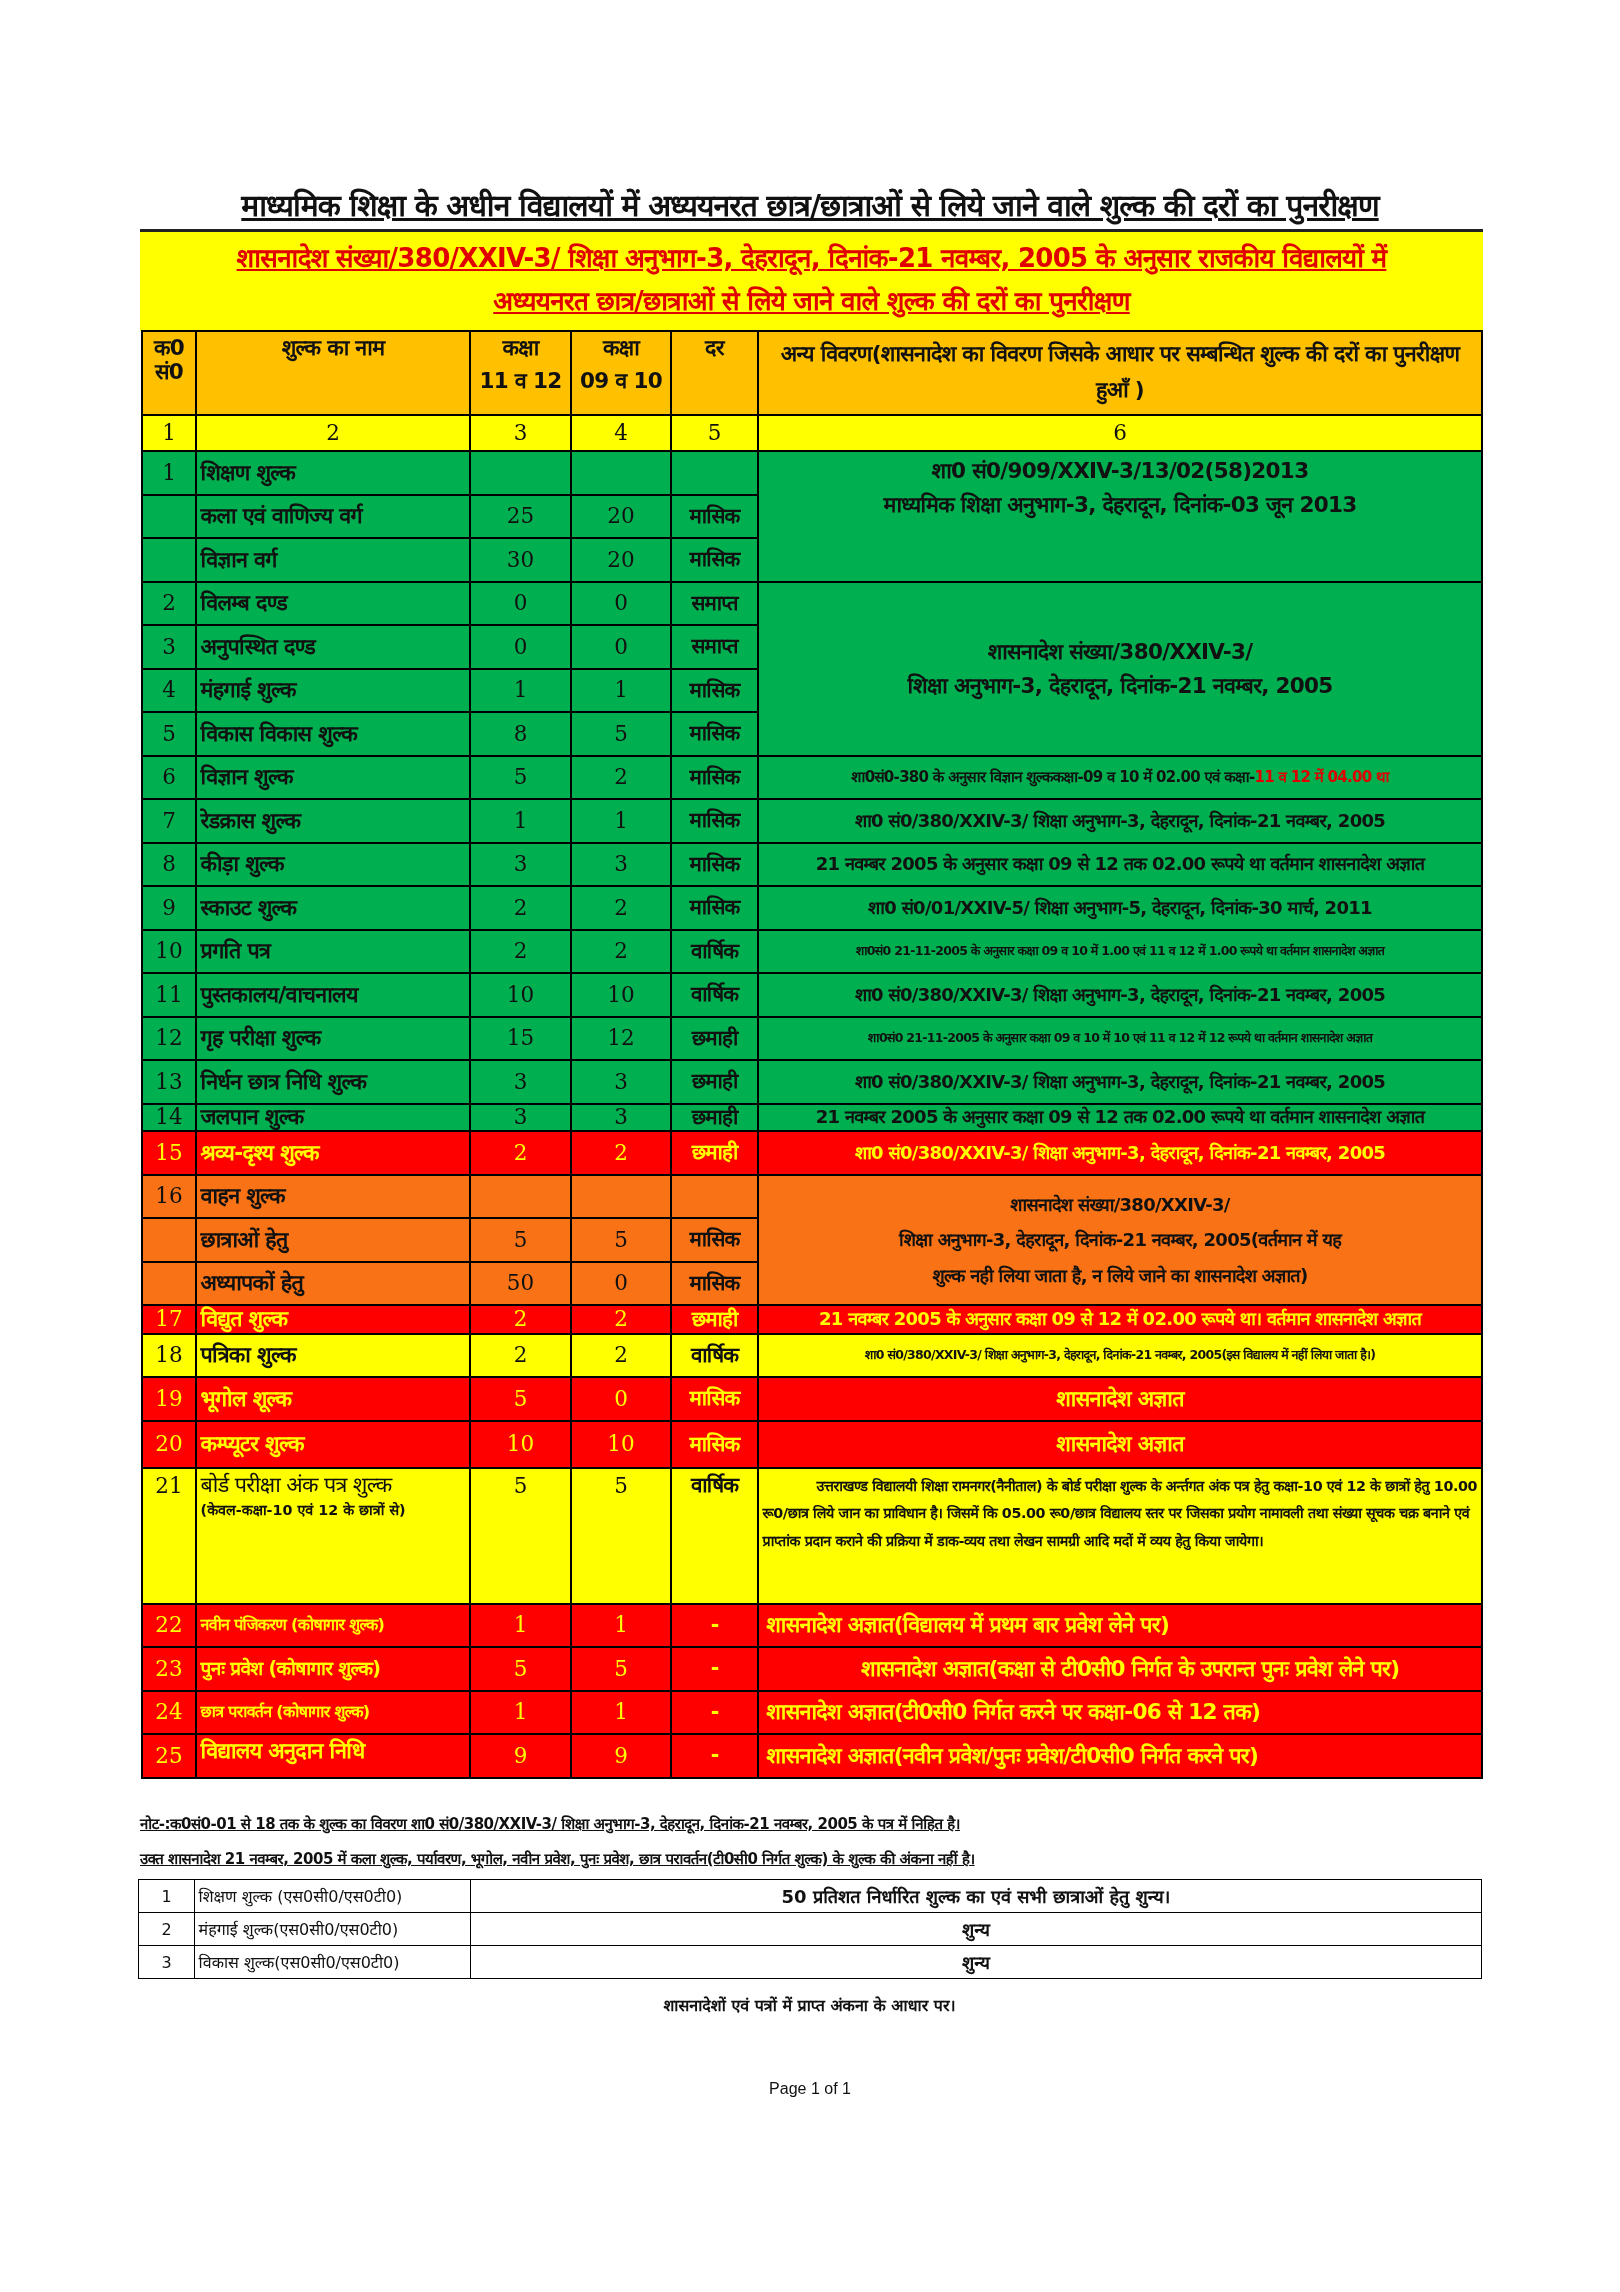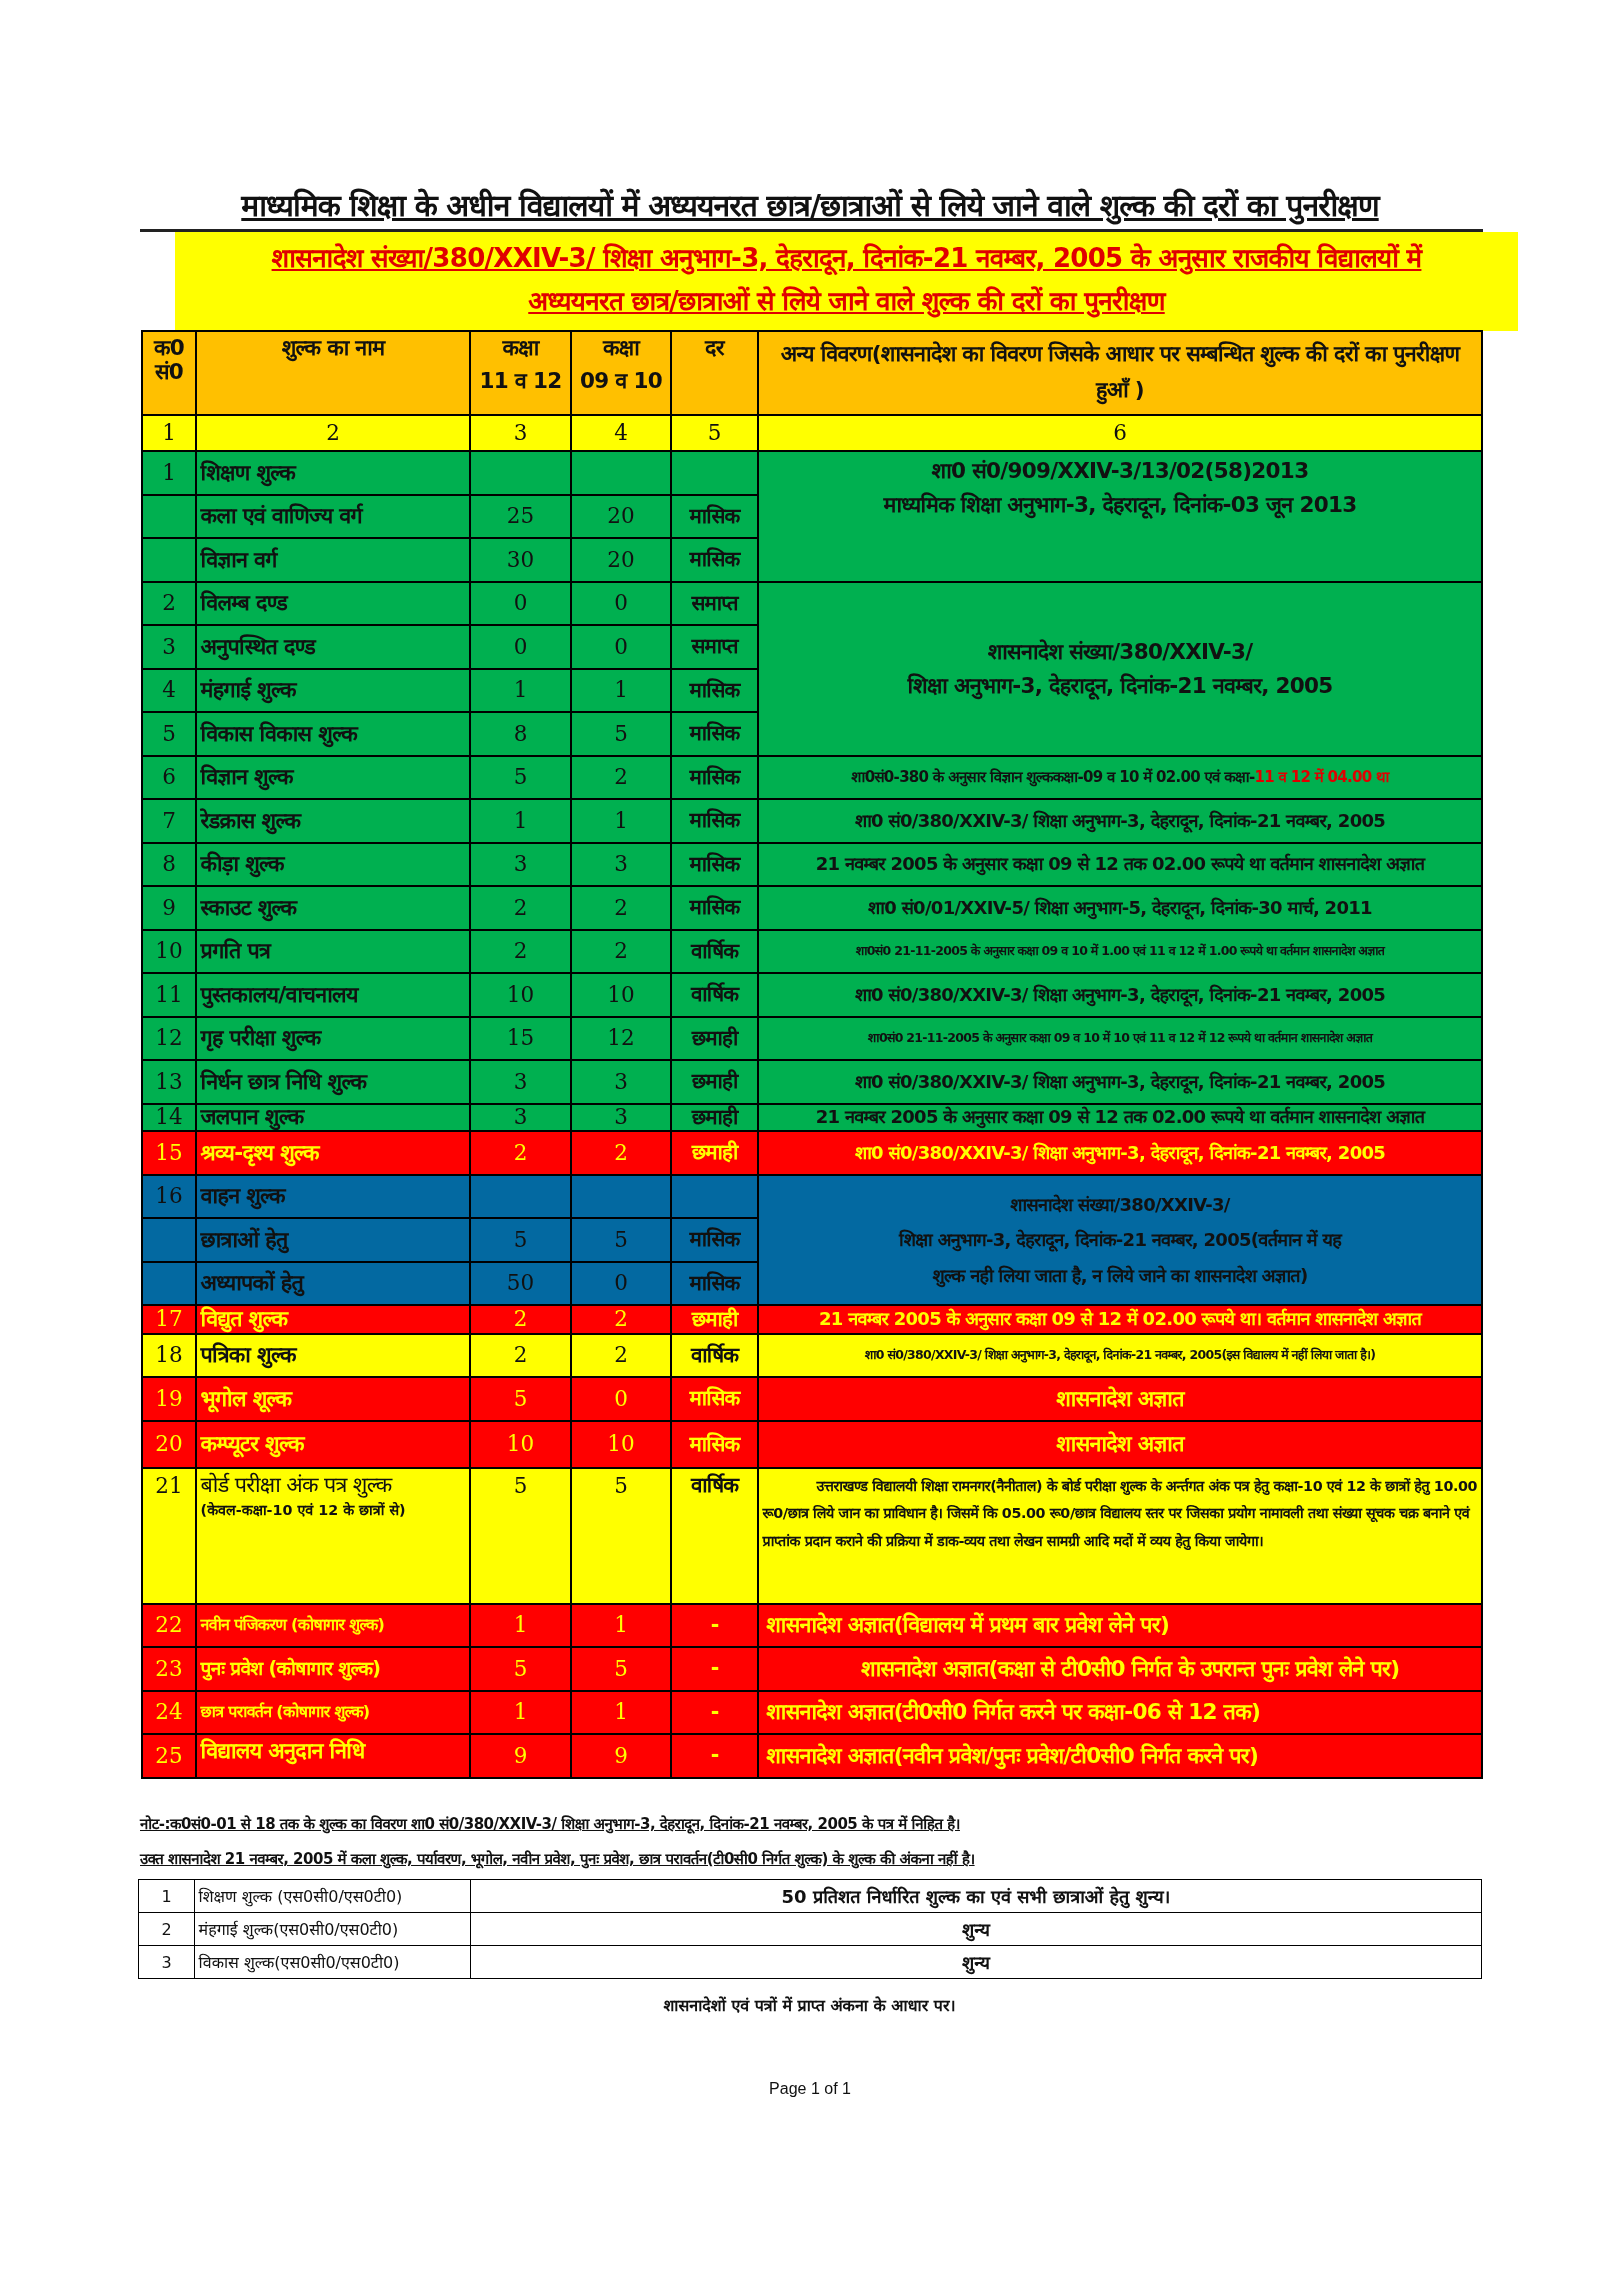--- a/index.html
+++ b/index.html
@@ -8,41 +8,41 @@
     font-family: "DejaVu Sans", sans-serif; color: #111;
   }
   .title {
     position: absolute; left: 134px; top: 184px; width: 1352px; text-align: center;
     font-size: 30px; font-weight: bold; text-decoration: underline; letter-spacing: -0.9px;
     white-space: nowrap; color: #111;
   }
   .title-rule { position: absolute; left: 140px; top: 229px; width: 1343px; height: 2.7px; background: #222; }
   .band {
     position: absolute; left: 140px; top: 232px; width: 1343px; height: 99px; background: #ffff00;
-    text-align: center; color: #e00000; font-size: 26px; font-weight: bold; margin-left: 35px;
+    text-align: center; color: #e00000; font-size: 26px; font-weight: bold;
   }
   .band .l1 { position: absolute; left: 0; right: 0; top: 7.2px; text-decoration: underline; white-space: nowrap; letter-spacing: -0.7px; }
   .band .l2 { position: absolute; left: 0; right: 0; top: 50px; text-decoration: underline; white-space: nowrap; letter-spacing: -0.7px; }
 
   table.main {
     position: absolute; left: 141px; top: 330px; width: 1340px; border-collapse: collapse; table-layout: fixed;
   }
   table.main td {
     border: 2.7px solid #000; padding: 0 3.6px; vertical-align: middle; overflow: hidden;
     font-size: 21.5px; line-height: 1.15;
   }
   table.main td.num, table.main td.val { text-align: center; font-family: "DejaVu Serif", serif; }
   table.main td.rate { text-align: center; font-weight: bold; font-size: 20.6px; letter-spacing: -0.9px; white-space: nowrap; padding: 0; }
   table.main td.name { font-weight: bold; font-size: 21.5px; white-space: nowrap; letter-spacing: -0.7px; }
   table.main td.desc { text-align: center; font-weight: bold; white-space: nowrap; letter-spacing: -0.7px; }
   .hdr td { background: #ffc000; font-weight: bold; vertical-align: top !important; text-align: center; font-size: 20.6px; padding-top: 3.6px !important; letter-spacing: -0.7px; }
   .idx td { background: #ffff00; text-align: center; font-family: "DejaVu Serif", serif; font-size: 21.5px; }
   .g td { background: #00b050; color: #111; }
   .r td { background: #ff0000; color: #ffff00; }
-  .o td { background: #0369a1; color: #111; }
+  .o td { background: #f97316; color: #111; }
   .y td { background: #ffff00; color: #111; }
   .sm { font-size: 15px !important; }
   .xs { font-size: 12.5px !important; }
   .md { font-size: 18px !important; }
   .redtxt { color: #e00000; }
   .note { position: absolute; left: 140px; font-size: 15px; font-weight: bold; text-decoration: underline; white-space: nowrap; letter-spacing: -0.5px; }
 
   table.sub {
     position: absolute; left: 138px; top: 1879px; width: 1343px; border-collapse: collapse; table-layout: fixed;
   }

